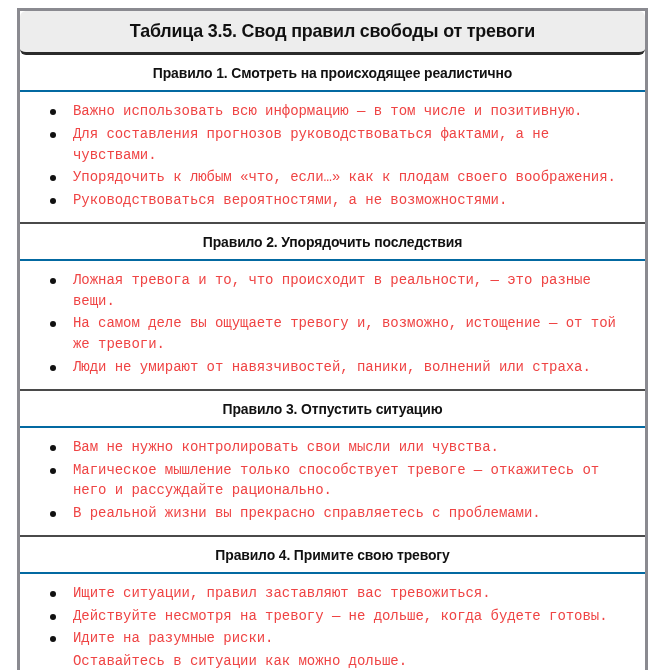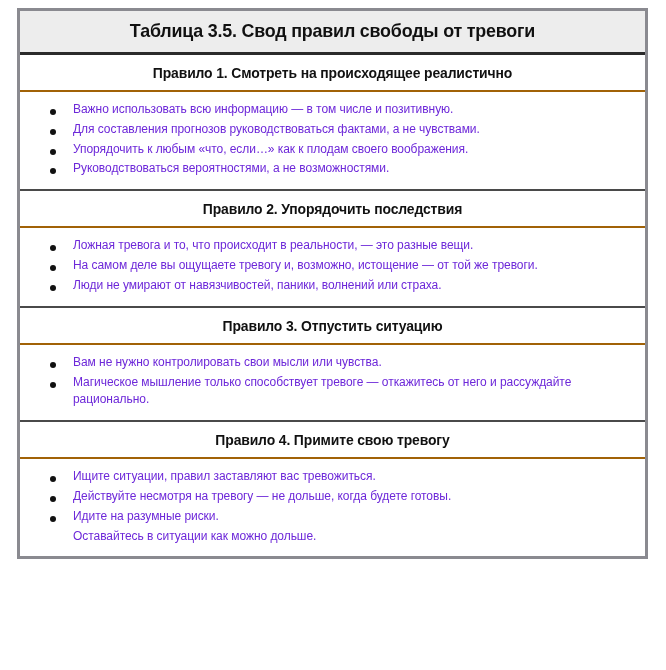--- a/index.html
+++ b/index.html
@@ -25,37 +25,38 @@
     border: 3px solid #8a8a90;
     background: #ffffff;
   }
 
   
   .title-row {
     background: #ededed;
     border-bottom: 3px solid #2b2b2b;
     padding: 9px 10px 10px;
     text-align: center;
+    border-radius: 6px;
   }
   .title-row .title-text {
     font-size: 19px;
     font-weight: bold;
     letter-spacing: -0.2px;
     line-height: 1.15;
     color: #111111;
     transform: scaleX(0.94);
     transform-origin: center center;
     display: block;
   }
 
   
   .rule-header {
     text-align: center;
     padding: 9px 10px 9px;
-    border-bottom: 2px solid #a16207;
+    border-bottom: 2px solid #0369a1;
     background: #ffffff;
   }
   .rule-header .rule-header-text {
     font-size: 15px;
     font-weight: bold;
     color: #111111;
     line-height: 1.15;
     letter-spacing: -0.15px;
     transform: scaleX(0.93);
     transform-origin: center center;
@@ -74,24 +75,25 @@
 
   ul.bullets {
     list-style: none;
     margin: 0;
     padding: 0;
   }
   ul.bullets li {
     position: relative;
     padding-left: 33px;
     margin: 0 0 2px 0;
-    font-size: 12px;
+    font-size: 14px;
     line-height: 1.48;
-    color: #6d28d9;
+    color: #ef4444;
     letter-spacing: -0.05px;
+    font-family: Liberation Mono, monospace;
   }
   ul.bullets li:last-child {
     margin-bottom: 0;
   }
   ul.bullets li .bullet-dot {
     position: absolute;
     left: 10px;
     top: 8px;
     width: 6px;
     height: 6px;
@@ -165,20 +167,24 @@
         <div class="rule-body">
           <ul class="bullets">
             <li>
               <span class="bullet-dot"></span>
               <span class="bullet-text">Вам не нужно контролировать свои мысли или чувства.</span>
             </li>
             <li>
               <span class="bullet-dot"></span>
               <span class="bullet-text">Магическое мышление только способствует тревоге — откажитесь от него и рассуждайте рационально.</span>
             </li>
+            <li>
+              <span class="bullet-dot"></span>
+              <span class="bullet-text">В реальной жизни вы прекрасно справляетесь с проблемами.</span>
+            </li>
           </ul>
         </div>
       </div>
       <div class="rule-section">
         <div class="rule-header">
           <span class="rule-header-text">Правило 4. Примите свою тревогу</span>
         </div>
         <div class="rule-body">
           <ul class="bullets">
             <li>

